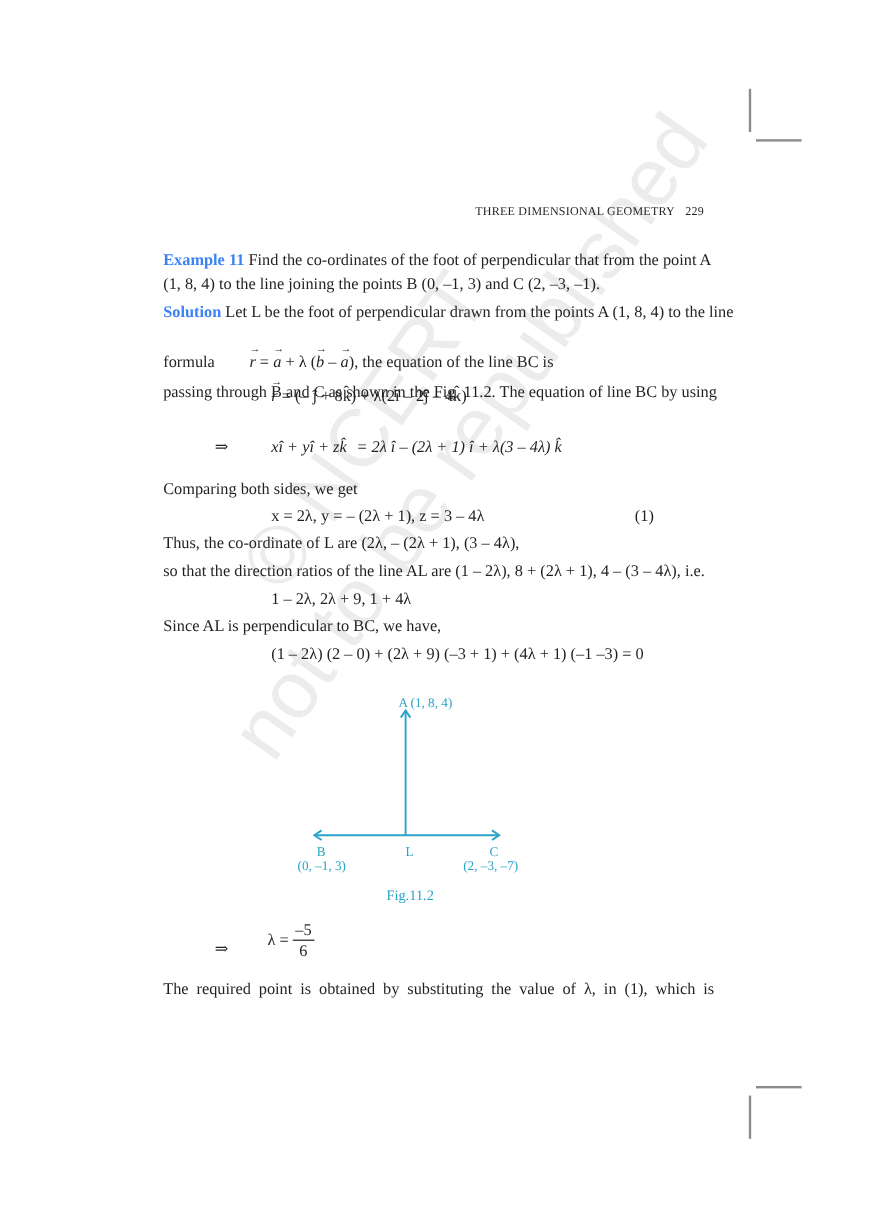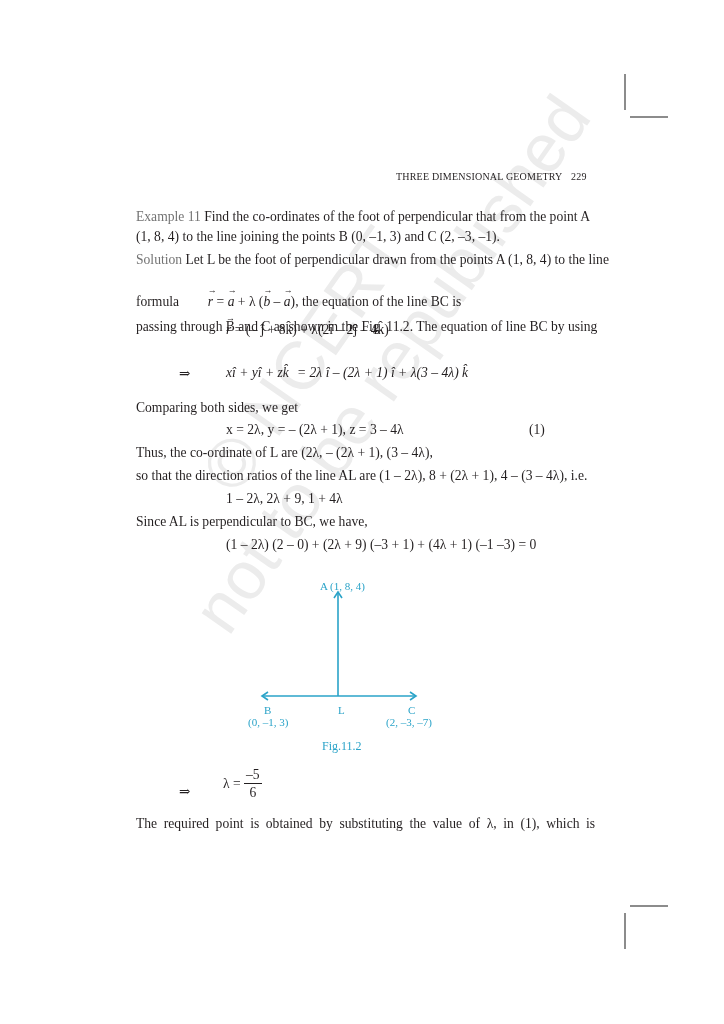--- a/index.html
+++ b/index.html
@@ -6,21 +6,21 @@
   body {
     width: 724px; height: 1024px; position: relative; overflow: hidden;
     background: #ffffff; color: #231f20;
     font-family: "Liberation Serif", "DejaVu Serif", serif;
     font-size: 13.6px;
   }
   .abs { position: absolute; white-space: nowrap; }
   .crop-v { position: absolute; width: 2px; background: #8c8c8c; }
   .crop-h { position: absolute; height: 2px; background: #8c8c8c; }
   .running-head { font-size: 10px; letter-spacing: 0.2px; }
-  .blue { color: #737373; font-weight: normal; }
+  .blue { color: #3b82f6; font-weight: bold; }
   .it { font-style: italic; }
   .watermark {
     position: absolute; left: 118px; top: 560px;
     transform: rotate(-55deg); transform-origin: left top;
     color: #ececec; font-family: "Liberation Sans", "DejaVu Sans", sans-serif;
     font-size: 68px; line-height: 74px; white-space: nowrap; z-index: 0;
   }
   .content { position: relative; z-index: 1; }
   .vec { position: relative; display: inline-block; }
   .vec::before {
@@ -88,21 +88,21 @@
   <div>
     <svg class="abs" style="left:250px; top:585px;" width="180" height="120" viewBox="0 0 180 120">
       <g stroke="#2aa3c8" stroke-width="1.6" fill="none">
         <line x1="88" y1="8" x2="88" y2="111"></line>
         <polyline points="84,13 88,7 92,13"></polyline>
         <line x1="12" y1="111" x2="166" y2="111"></line>
         <polyline points="18,107 12,111 18,115"></polyline>
         <polyline points="160,107 166,111 160,115"></polyline>
       </g>
     </svg>
-    <div class="fig-label" style="left:320px; top:580px;">A (1, 8, 4)</div>
+    <div class="fig-label" style="left:332px; top:580px;">A (1, 8, 4)</div>
     <div class="fig-label" style="left:264px; top:704px;">B</div>
     <div class="fig-label" style="left:248px; top:716px;">(0, –1, 3)</div>
     <div class="fig-label" style="left:338px; top:704px;">L</div>
     <div class="fig-label" style="left:408px; top:704px;">C</div>
     <div class="fig-label" style="left:386px; top:716px;">(2, –3, –7)</div>
     <div class="fig-label" style="left:322px; top:739px; font-size:12px;">Fig.11.2</div>
   </div>
 
   <div class="abs" style="left:179px; top:783px;">⇒</div>
   <div class="abs" style="left:223px; top:766px;">

